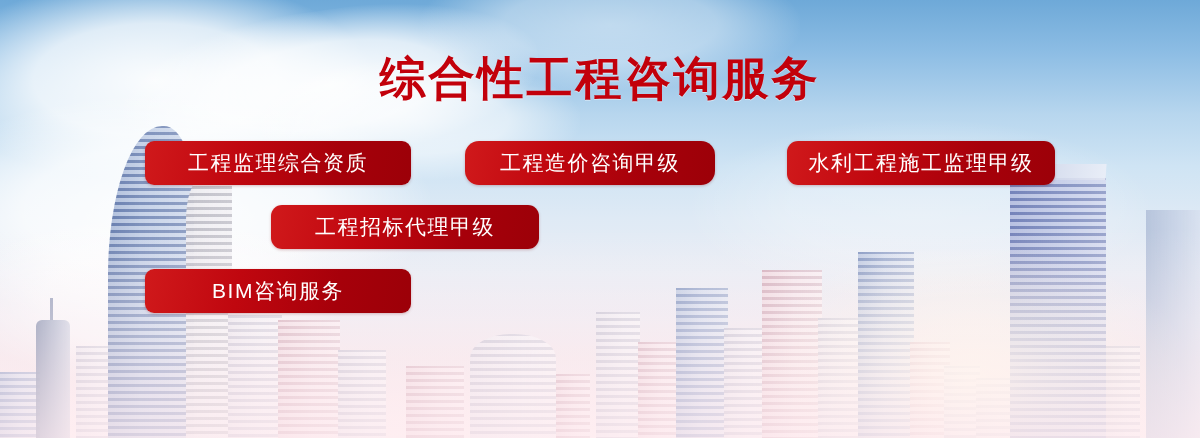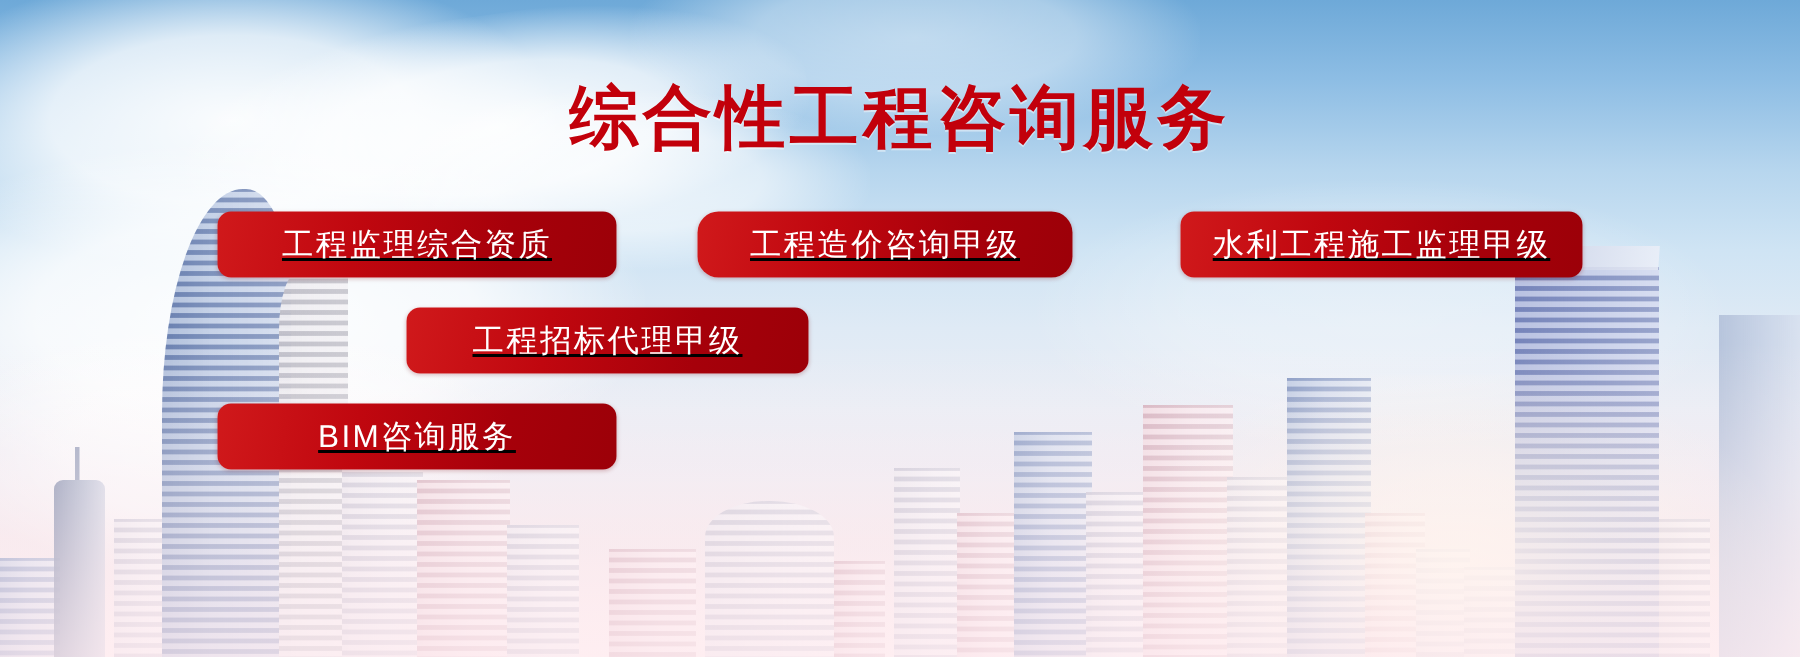--- a/index.html
+++ b/index.html
@@ -175,42 +175,41 @@
     position: absolute;
     left: 145px;
     top: 141px;
     width: 912px;
   }
 
   .badge-row {
     display: flex;
     margin-bottom: 20px;
     height: 44px;
-    text-decoration: underline;
   }
   .badge-row:last-child { margin-bottom: 0; margin-top: 11px; }
 
   .badge {
     height: 44px;
     border-radius: 9px;
     color: #ffffff;
     font-size: 21px;
     letter-spacing: 1.5px;
     display: flex;
     align-items: center;
     justify-content: center;
     background: linear-gradient(100deg, #d0191b 0%, #c0070f 35%, #a6000a 72%, #9c0008 100%);
     box-shadow: 0 1px 3px rgba(120,0,10,0.25);
     white-space: nowrap;
     box-sizing: border-box;
   }
 
   .w-266 { width: 266px; }
   .w-250 { width: 250px; border-radius: 14px; }
-  .w-268 { width: 268px; }
+  .w-268 { width: 268px; border-radius: 11px; }
   .w-590 { width: 590px; }
   .spacer-54 { width: 54px; }
   .spacer-72 { width: 72px; }
 </style>
 </head>
 <body>
 
 <div id="banner">
 
   <div id="cloud-a" class="cloud"></div>

